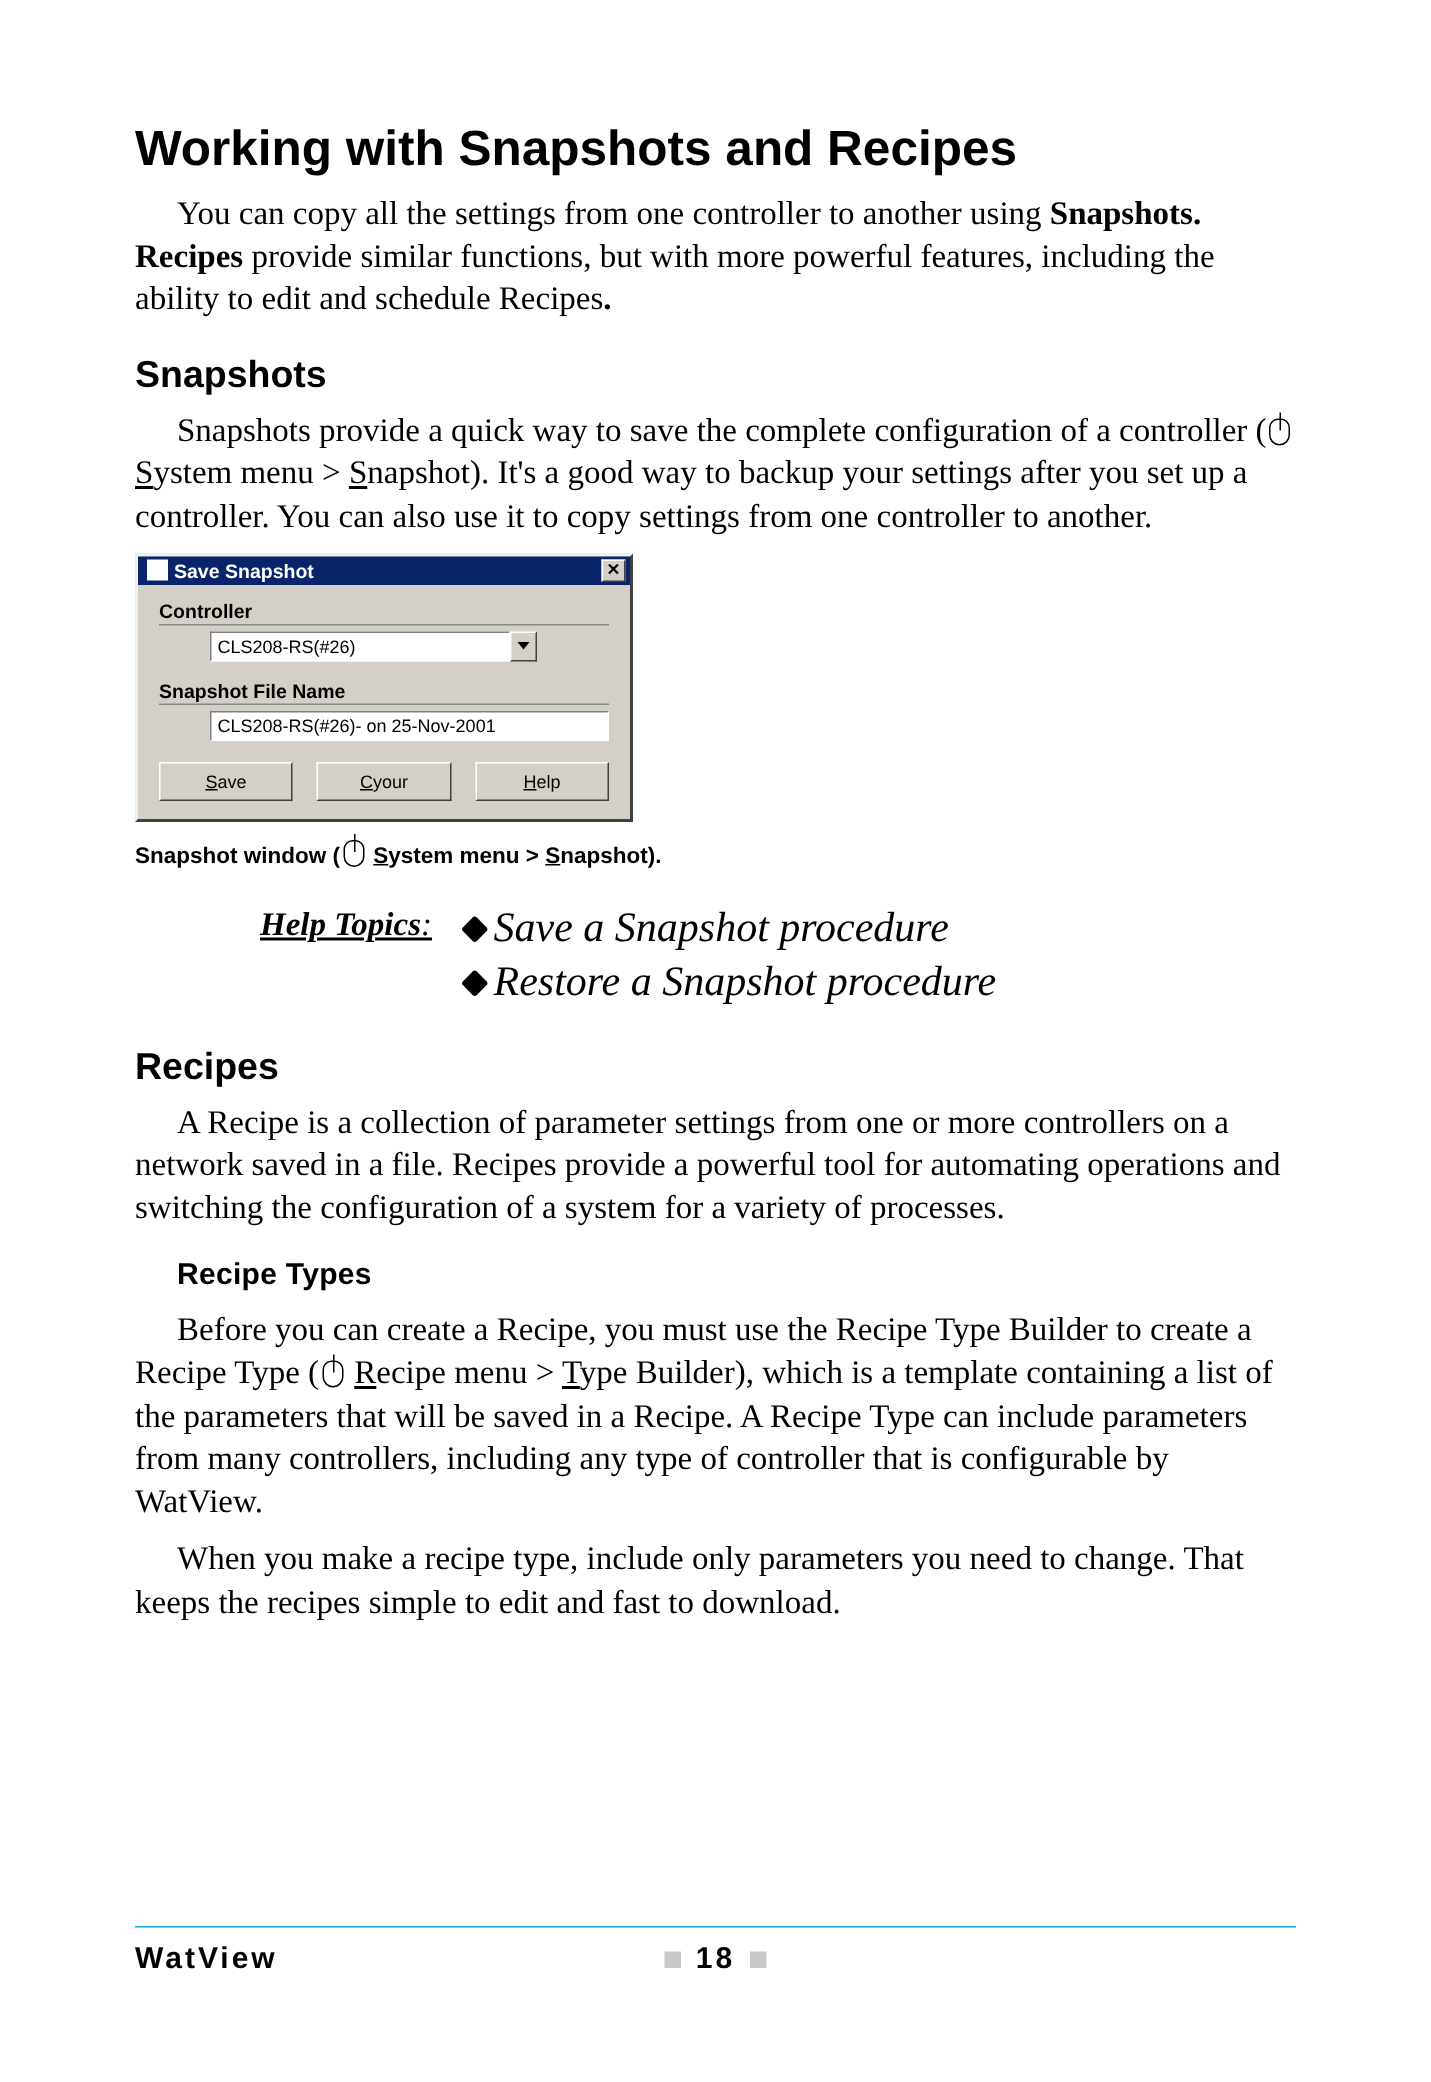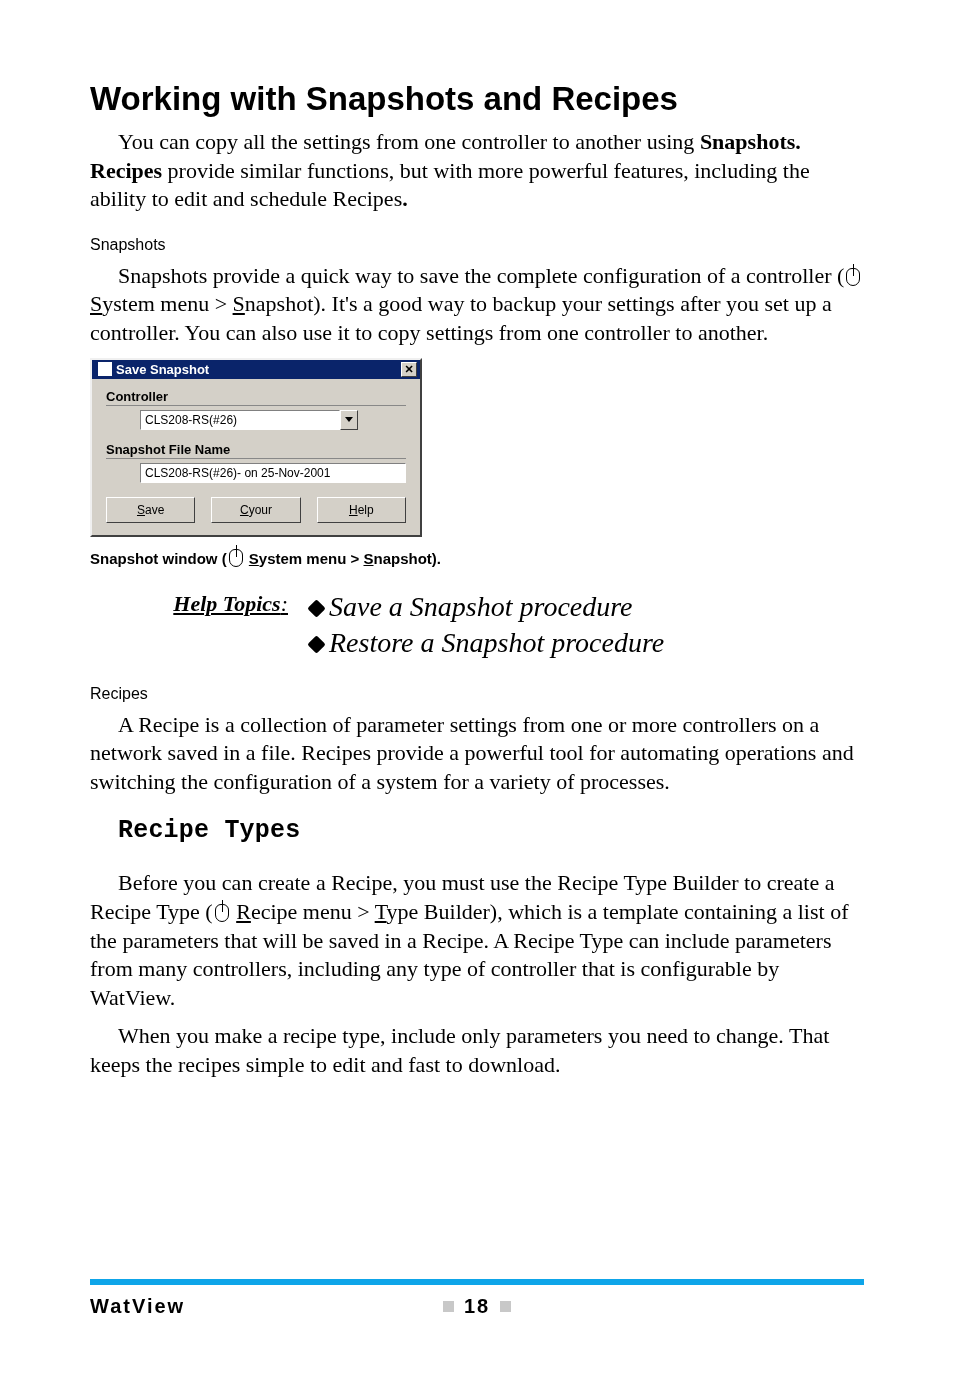--- a/index.html
+++ b/index.html
@@ -15,31 +15,31 @@
     padding: 80px 90px 0 90px;
   }
   h1 {
     font-family: Arial, Helvetica, sans-serif;
     font-weight: bold;
     font-size: 33px;
     margin-bottom: 10px;
   }
   h2 {
     font-family: Arial, Helvetica, sans-serif;
-    font-weight: normal;
-    font-size: 16px;
+    font-weight: bold;
+    font-size: 25px;
     margin-top: 22px;
     margin-bottom: 8px;
   }
   h3 {
-    font-family: Liberation Mono, monospace;
-    font-weight: bold;
-    font-size: 25px;
+    font-family: Liberation Sans, sans-serif;
+    font-weight: bold;
+    font-size: 20px;
     margin-top: 20px;
-    margin-bottom: 24px;
+    margin-bottom: 10px;
     margin-left: 28px;
     letter-spacing: 0.2px;
   }
   p.body {
     font-family: "Century Schoolbook", "New Century Schoolbook", Georgia, serif;
     font-size: 22px;
     line-height: 1.3;
     text-indent: 28px;
     margin-bottom: 10px;
   }
@@ -210,21 +210,21 @@
     top: -5px; left: 50%;
     width: 1px; height: 5px;
     background: #000;
   }
 
   .footer {
     position: absolute;
     bottom: 70px;
     left: 90px;
     right: 90px;
-    border-top: 6px solid #0ea5e9;
+    border-top: 1px solid #0ea5e9;
     padding-top: 10px;
     display: flex;
     align-items: center;
     font-family: Arial, Helvetica, sans-serif;
   }
   .footer .prod {
     font-weight: bold;
     font-size: 20px;
     letter-spacing: 2px;
   }

